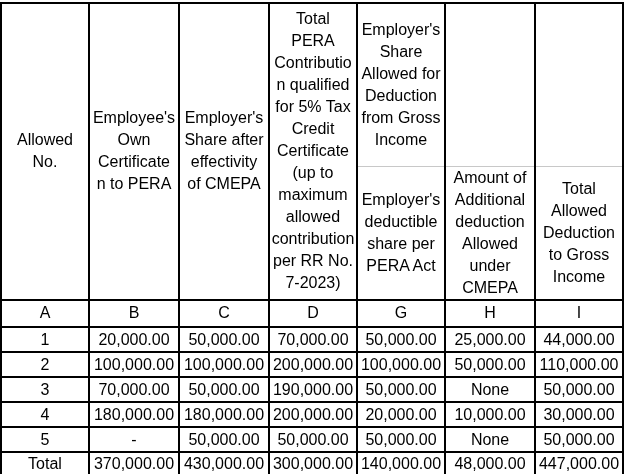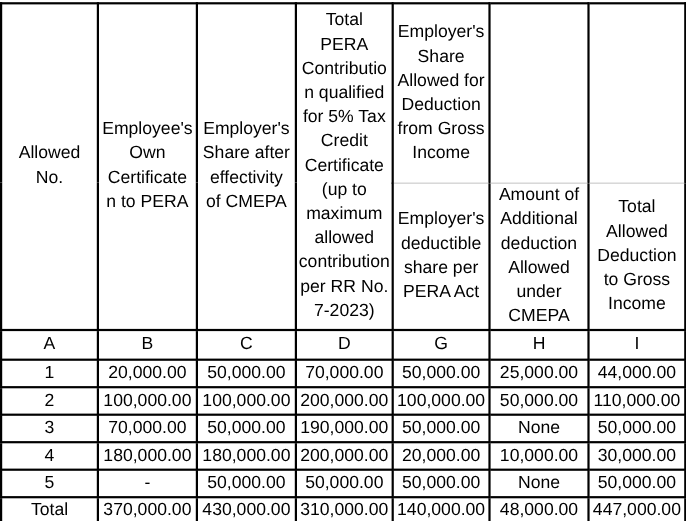--- a/index.html
+++ b/index.html
@@ -167,19 +167,19 @@
       <td>50,000.00</td>
       <td>50,000.00</td>
       <td>50,000.00</td>
       <td>None</td>
       <td>50,000.00</td>
     </tr>
     <tr class="total-row">
       <td>Total</td>
       <td>370,000.00</td>
       <td>430,000.00</td>
-      <td>310,000.00</td>
+      <td>300,000.00</td>
       <td>140,000.00</td>
       <td>48,000.00</td>
       <td>447,000.00</td>
     </tr>
   </tbody>
 </table>
 
 </body></html>

